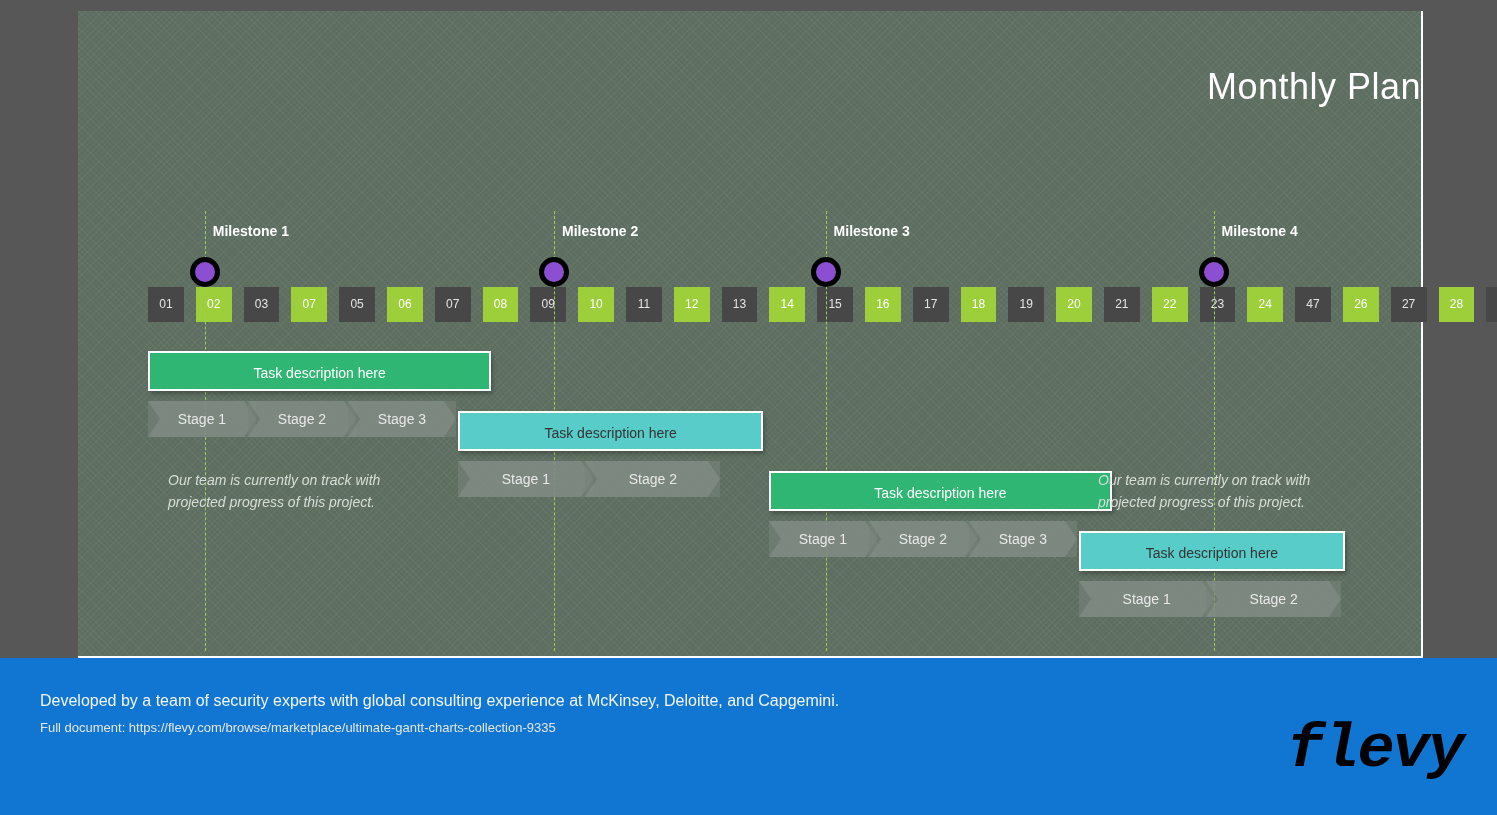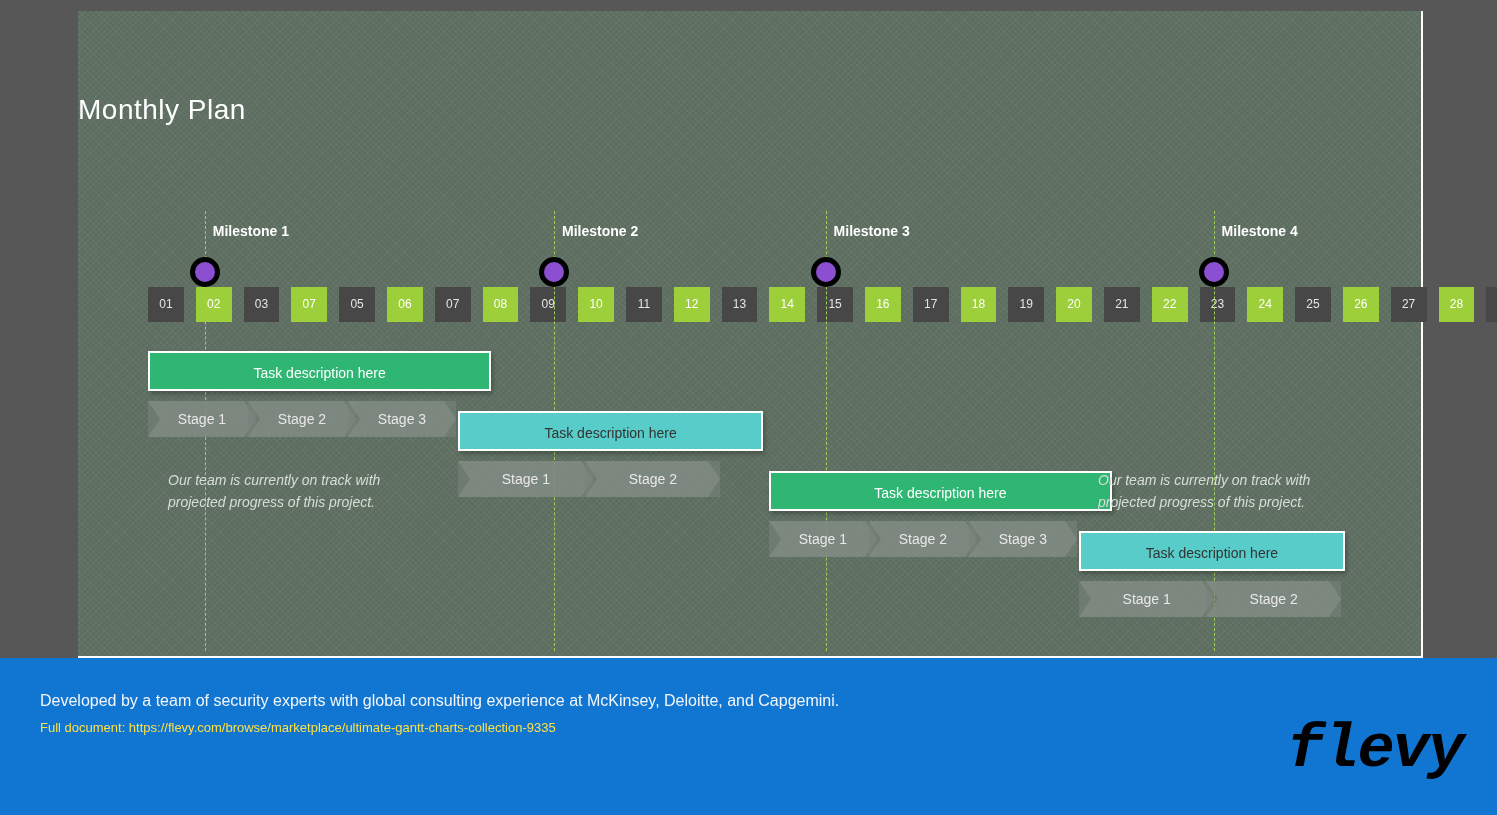--- a/index.html
+++ b/index.html
@@ -6,21 +6,21 @@
   html, body { width: 1497px; height: 815px; font-family: "Segoe UI", Arial, sans-serif; background:#575757; overflow:hidden; }
   .page { width:1497px; height:815px; position:relative; background:#575757;}
   .slide-wrap {
     position:absolute; left:78px; top:11px; width:1345px; height:647px;
     background: #5d6e60;
     background-image:
       repeating-linear-gradient(45deg, rgba(255,255,255,0.04) 0 1px, transparent 1px 4px),
       repeating-linear-gradient(-45deg, rgba(255,255,255,0.04) 0 1px, transparent 1px 4px);
     border:2px solid #fff; border-top:none; border-left:none;
   }
-  .slide-title { color:#fff; font-weight:300; font-size:28px; text-align:left; padding-top:83px; letter-spacing:0.5px;}
+  .slide-title { color:#fff; font-weight:300; font-size:36px; text-align:right; padding-top:55px; letter-spacing:0.5px;}
   .chart-area { position:absolute; left:70px; top:200px; width:1200px; }
 
   .milestone-line { position:absolute; top:0; height:440px; border-left:1px dashed #9ccf5a; }
   .milestone-label { position:absolute; top:12px; color:#fff; font-size:14px; font-weight:600; white-space:nowrap;}
   .milestone-dot {
     position:absolute; top:46px; width:30px; height:30px; border-radius:50%;
     background:#8c4fd1; border:5px solid #000; transform:translateX(-50%);
   }
 
   .day-row { position:absolute; top:76px; left:0; display:flex; gap:12px; }
@@ -53,21 +53,21 @@
     line-height:22px; width:260px;
   }
 
   .footer {
     position:absolute; left:0; bottom:0; width:1497px; height:157px;
     background:#1176d2; color:#fff; padding:20px 30px 10px 40px;
   }
   .footer .prod-title { font-size:28px; font-weight:300; }
   .footer .prod-title b { font-weight:700;}
   .footer .subtitle { margin-top:14px; font-size:16px; color:#f3f6fb;}
-  .footer .link { margin-top:10px; font-size:13px; color:#fde047;}
+  .footer .link { margin-top:10px; font-size:13px; color:#e5e5e5;}
   .logo { position:absolute; right:34px; bottom:30px; font-family: Liberation Mono, monospace; font-weight:900; font-style:italic; font-size:62px; letter-spacing:-2px; color:#000000;}
 </style>
 </head>
 <body>
 
 <div class="page">
   <div class="slide-wrap">
     <div class="slide-title">Monthly Plan</div>
     <div class="chart-area" id="chart-area">
         <div class="day-row">
@@ -88,21 +88,21 @@
           <div class="day-cell day-dark">15</div>
           <div class="day-cell day-green">16</div>
           <div class="day-cell day-dark">17</div>
           <div class="day-cell day-green">18</div>
           <div class="day-cell day-dark">19</div>
           <div class="day-cell day-green">20</div>
           <div class="day-cell day-dark">21</div>
           <div class="day-cell day-green">22</div>
           <div class="day-cell day-dark">23</div>
           <div class="day-cell day-green">24</div>
-          <div class="day-cell day-dark">25</div>
+          <div class="day-cell day-dark">47</div>
           <div class="day-cell day-green">26</div>
           <div class="day-cell day-dark">27</div>
           <div class="day-cell day-green">28</div>
           <div class="day-cell day-dark">29</div>
           <div class="day-cell day-green">30</div>
           <div class="day-cell day-dark">31</div>
         </div>
         <div class="milestone-line" style="left: 56.8px;"></div>
         <div class="milestone-label" style="left: 64.8px;">Milestone 1</div>
         <div class="milestone-dot" style="left: 56.8px;"></div>

